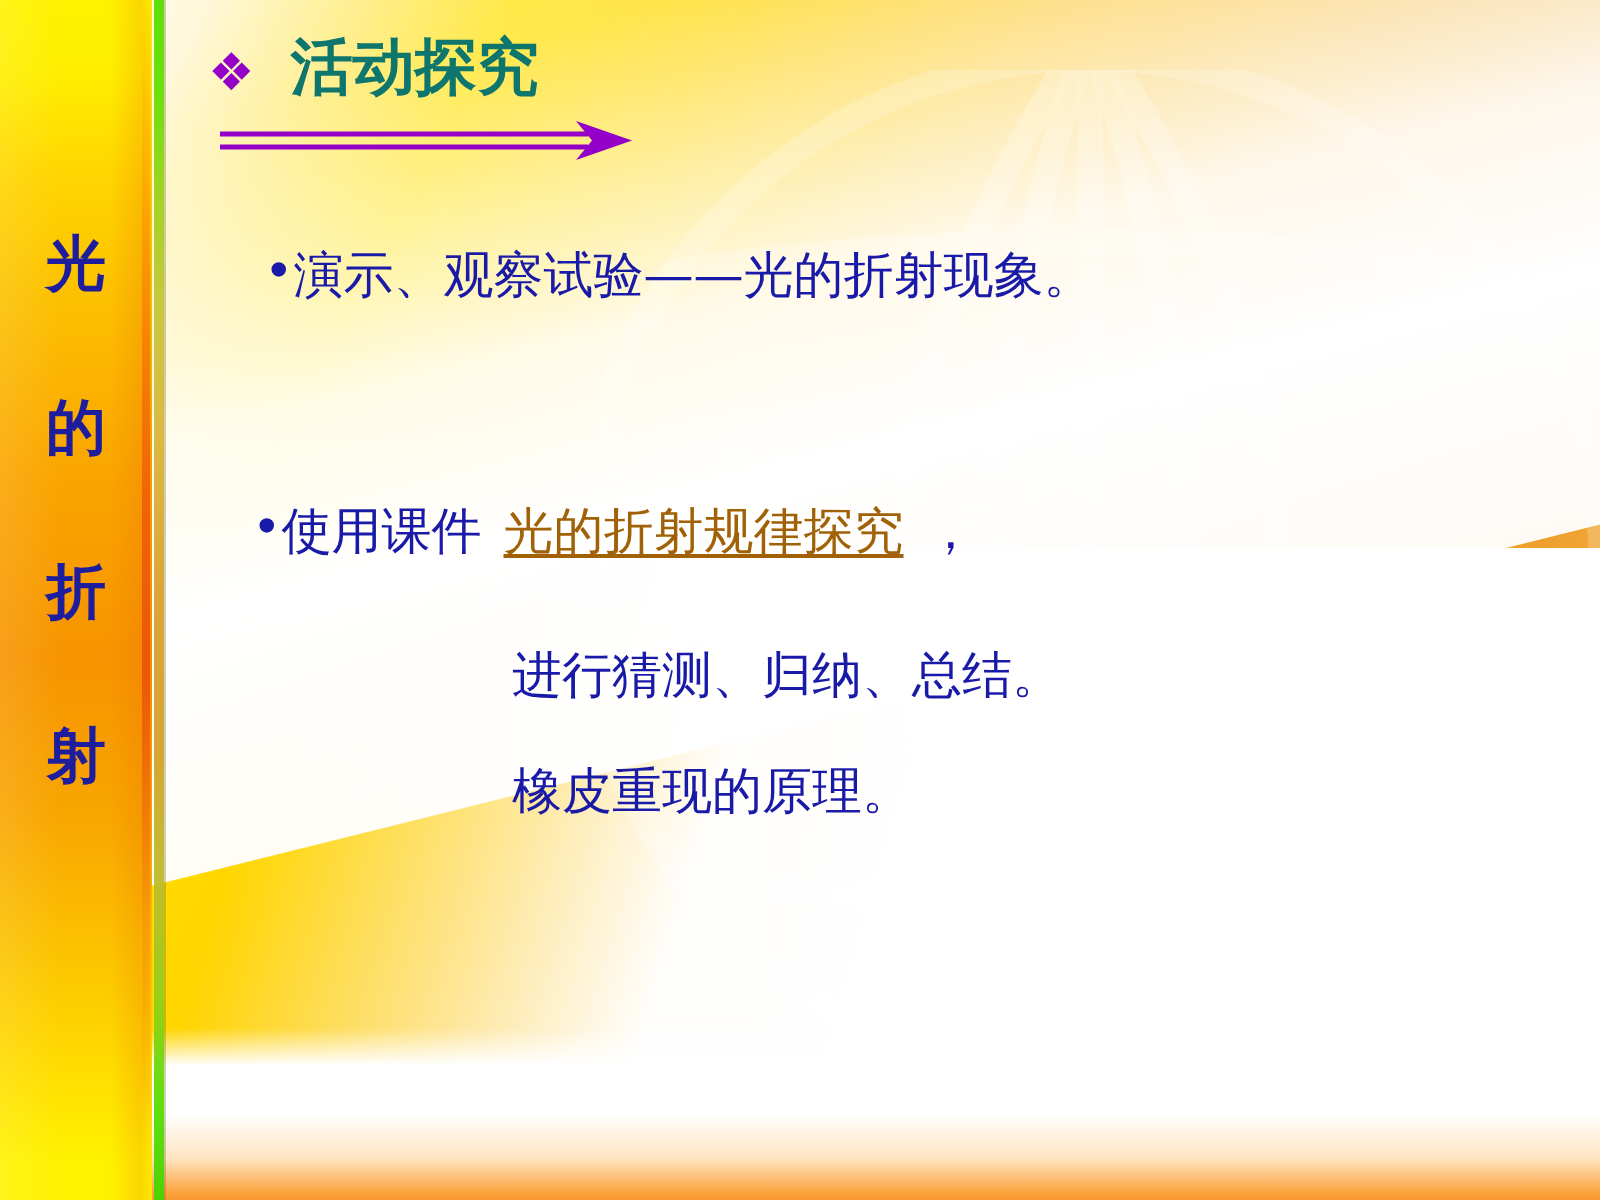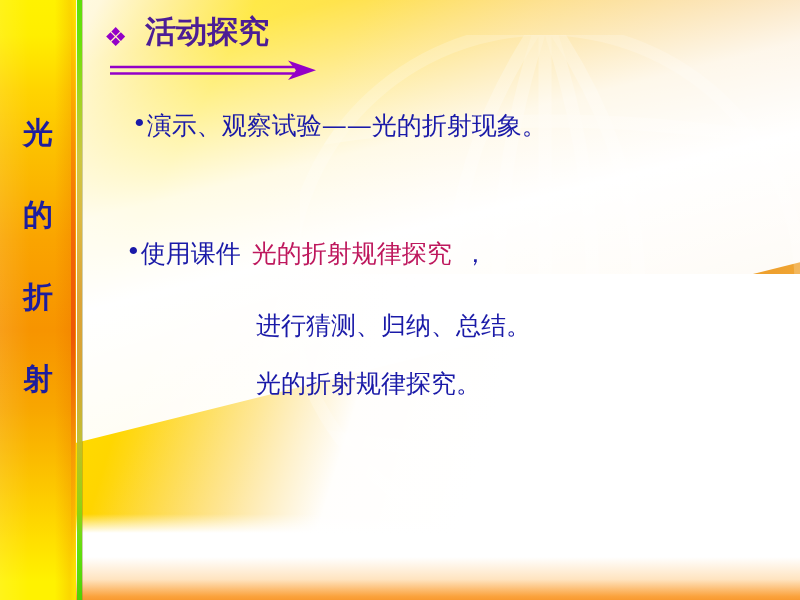--- a/index.html
+++ b/index.html
@@ -209,41 +209,41 @@
   }
   .header-bullet {
     color: #9400c8;
     font-size: 26px;
     line-height: 1;
     margin-top: 6px;
     margin-right: 18px;
     font-family: "DejaVu Sans", sans-serif;
   }
   .header-title {
-    color: #4c1d95;
-    font-family: Liberation Mono, monospace;
+    color: #0f766e;
+    font-family: Liberation Serif, serif;
     font-size: 31px;
     font-weight: 700;
     line-height: 1.05;
     white-space: nowrap;
   }
 
   .header-arrow {
     position: absolute;
     left: 108px;
     top: 58px;
     width: 212px;
     height: 24px;
   }
 
   
   .content {
     position: absolute;
     left: 104px;
-    top: 100px;
+    top: 112px;
     width: 600px;
     font-family: "DejaVu Serif", "Liberation Serif", serif;
   }
   .line {
     color: #1a1aa8;
     font-size: 25px;
     line-height: 1.28;
     white-space: nowrap;
   }
   .line-1  { margin: 10px 0 0 28px; }
@@ -251,21 +251,22 @@
   .line-3  { margin: 40px 0 0 152px; }
   .line-4  { margin: 52px 0 0 22px; }
   .line-5  { margin: 26px 0 0 152px; }
 
   .dot {
     font-size: 25px;
     line-height: 1;
     vertical-align: 0.08em;
   }
   .link {
-    color: #be185d;
+    color: #a16207;
+    text-decoration: underline;
     text-underline-offset: 3px;
     text-decoration-thickness: 2px;
     cursor: pointer;
   }
   .gap { display: inline-block; width: 11px; }
 </style>
 </head>
 <body>
 
 <div class="slide">
@@ -335,18 +336,18 @@
     <div class="line line-2">
       <span class="dot">•</span><span>使用课件</span><span class="gap"></span><span class="link">光的折射规律探究</span><span class="gap"></span><span>，</span>
     </div>
 
     <div class="line line-3">
       <span>进行猜测、归纳、总结。</span>
     </div>
 
 
     <div class="line line-5">
-      <span>光的折射规律探究。</span>
+      <span>橡皮重现的原理。</span>
     </div>
 
   </div>
 
 </div>
 
 </body></html>

